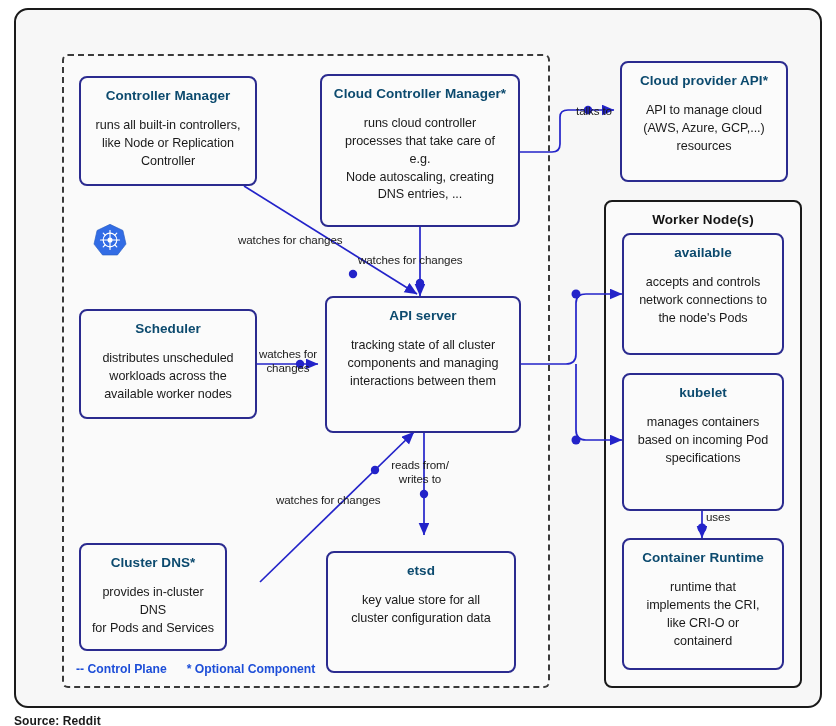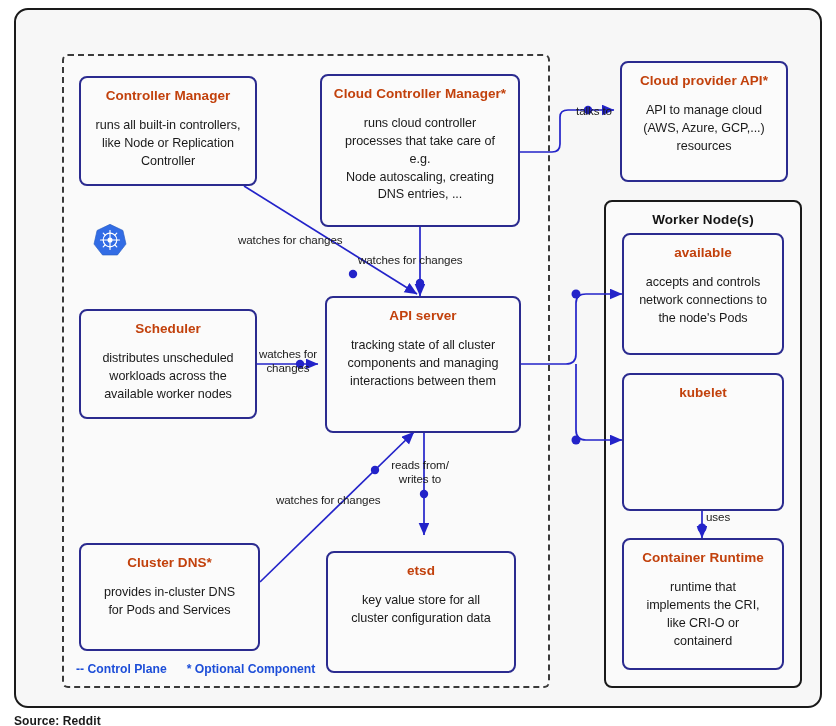--- a/index.html
+++ b/index.html
@@ -62,21 +62,21 @@
     border-radius: 8px;
     background: #fbfbfb;
     display: flex;
     flex-direction: column;
     align-items: center;
     padding: 10px 8px 8px 8px;
   }
   .box .b-title {
     font-size: 13.5px;
     font-weight: bold;
-    color: #c2410c;
+    color: #0c4a6e;
     text-align: center;
     line-height: 1.25;
     letter-spacing: .05px;
   }
   .box .b-desc {
     margin-top: 12px;
     font-size: 12.6px;
     color: #1a1a1a;
     text-align: center;
     line-height: 1.42;
@@ -249,41 +249,44 @@
 interactions between them</div>
   </div>
 
   <div class="box" style="left:79px; top:309px; width:178px; height:110px;">
     <div class="b-title">Scheduler</div>
     <div class="b-desc">distributes unscheduled
 workloads across the
 available worker nodes</div>
   </div>
 
-  <div class="box" style="left:79px; top:543px; width:181px; height:108px;">
+  <div class="box" style="left:79px; top:543px; width:148px; height:108px;">
     <div class="b-title">Cluster DNS*</div>
     <div class="b-desc">provides in-cluster DNS
 for Pods and Services</div>
   </div>
 
   <div class="box" style="left:326px; top:534px; width:190px; height:122px;margin-top:17px;">
     <div class="b-title">etsd</div>
     <div class="b-desc">key value store for all
 cluster configuration data</div>
   </div>
 
   <div class="box" style="left:622px; top:233px; width:162px; height:122px;">
     <div class="b-title">available</div>
     <div class="b-desc">accepts and controls
 network connections to
 the node's Pods</div>
   </div>
 
   <div class="box" style="left:622px; top:373px; width:162px; height:138px;">
     <div class="b-title">kubelet</div>
+    <div class="b-desc">manages containers
+based on incoming Pod
+specifications</div>
   </div>
 
   <div class="box" style="left:622px; top:538px; width:162px; height:132px;">
     <div class="b-title">Container Runtime</div>
     <div class="b-desc">runtime that
 implements the CRI,
 like CRI-O or
 containerd</div>
   </div>
 

